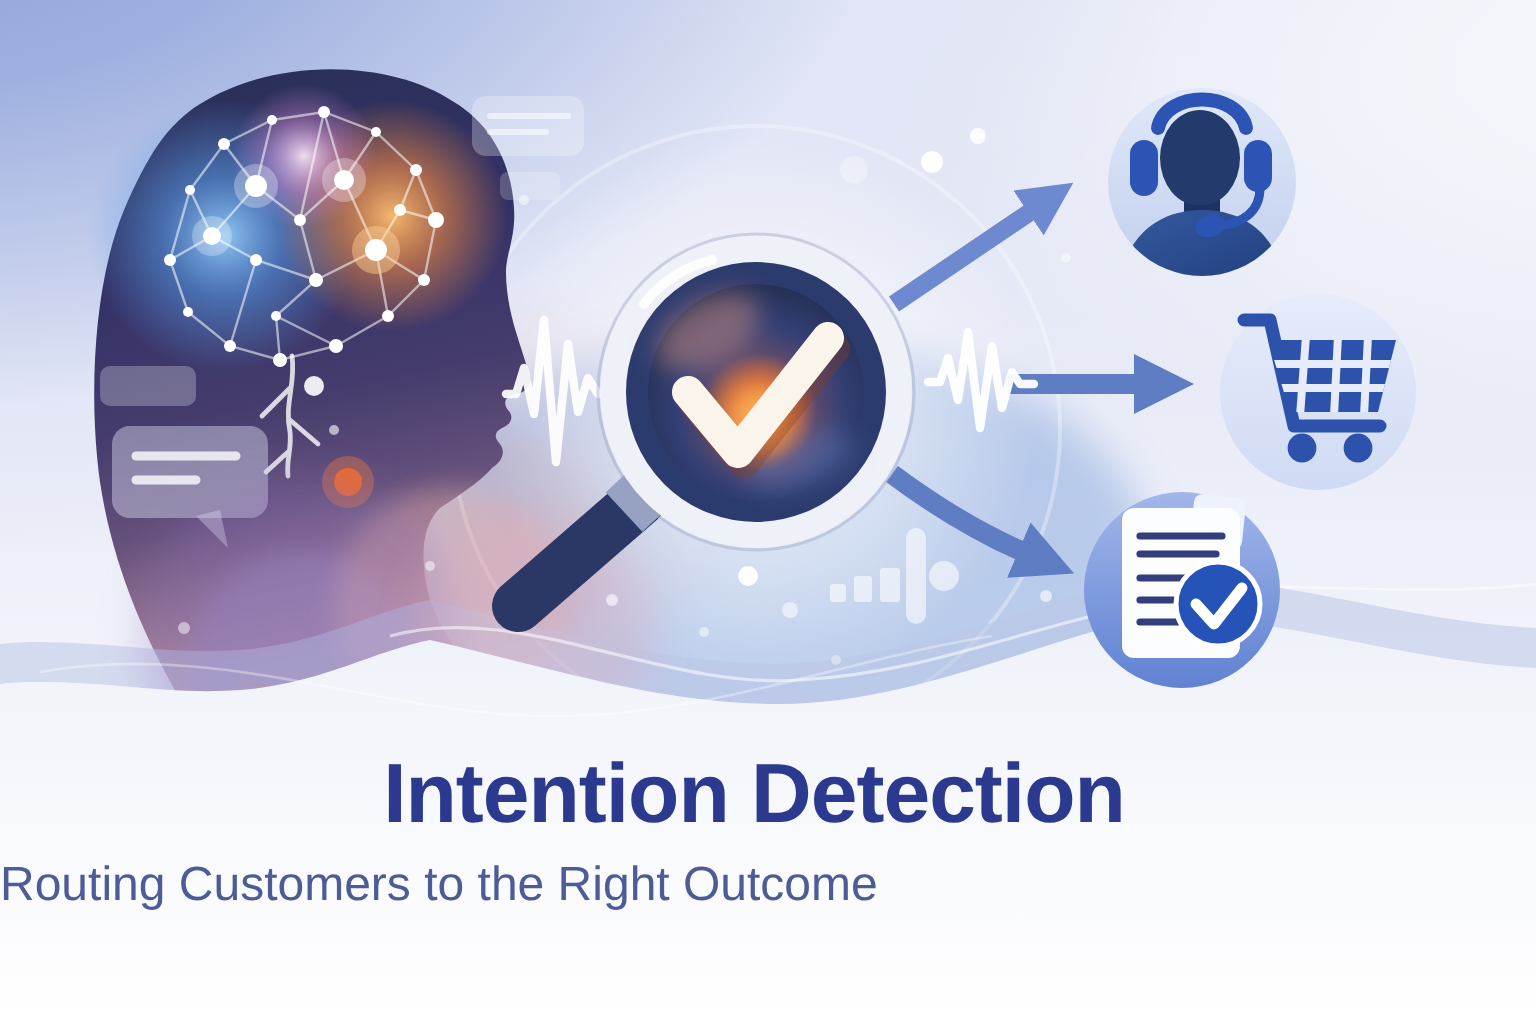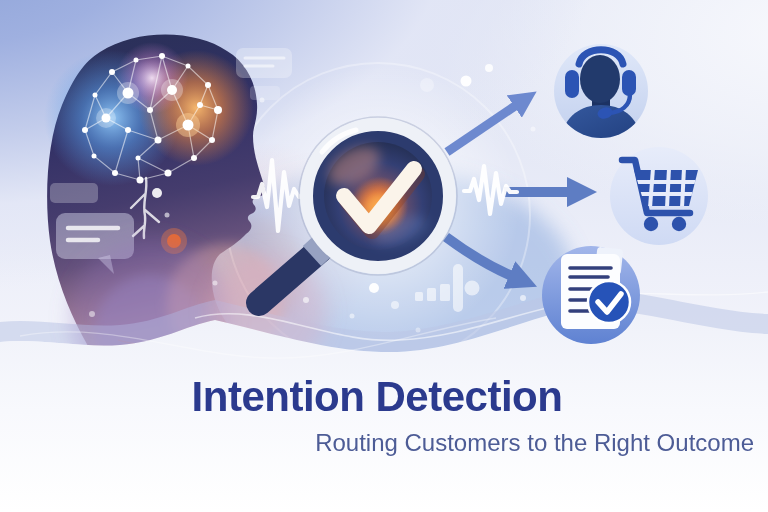--- a/index.html
+++ b/index.html
@@ -10,21 +10,21 @@
       radial-gradient(120% 95% at -8% -12%, #8aa0d6 0%, #9fb0e0 22%, #c2cceb 40%, rgba(226,230,246,0.85) 55%, rgba(245,246,251,0) 72%),
       radial-gradient(80% 60% at 108% 6%, #f8f9fd 0%, rgba(241,243,250,0.75) 40%, rgba(241,243,250,0) 65%),
       linear-gradient(180deg,#dde2f3 0%, #e8ebf7 38%, #f3f4fb 68%, #fcfcfe 100%);
   }
   svg.art{position:absolute;left:0;top:0;}
   .headline{
     position:absolute;left:0;right:14px;top:375px;text-align:center;
     font-weight:700;font-size:42px;line-height:1.05;letter-spacing:-0.5px;color:#2b3a8e;
   }
   .subheadline{
-    position:absolute;left:0;right:14px;top:429px;text-align:right;
+    position:absolute;left:0;right:14px;top:429px;text-align:left;
     font-weight:400;font-size:24px;line-height:1.2;color:#4d5c96;
   }
 </style>
 </head>
 <body>
 
 <div class="canvas">
   <svg class="art" width="768" height="512" viewBox="0 0 768 512">
     <defs>
       <radialGradient id="gFacePink" cx="0.5" cy="0.5" r="0.5">

